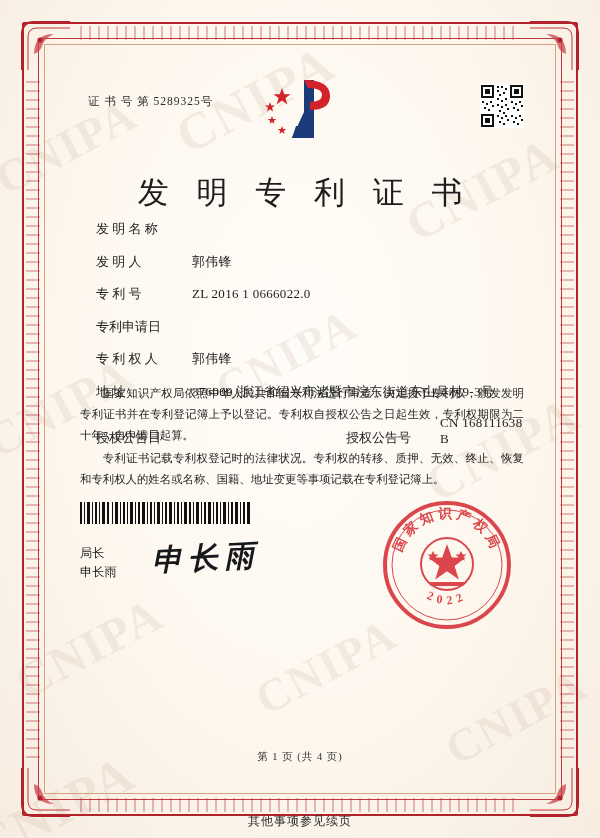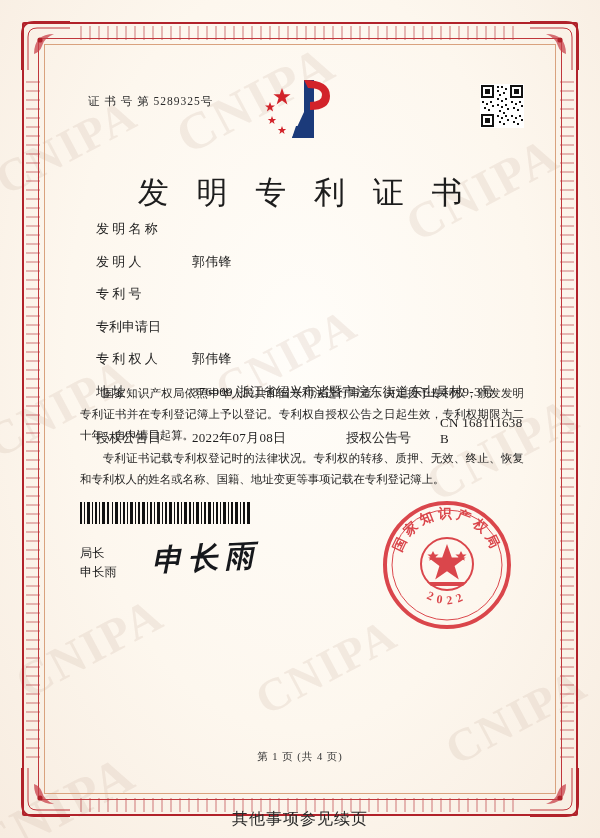--- a/index.html
+++ b/index.html
@@ -147,21 +147,21 @@
   .pagenum{
     position:absolute;left:0;right:0;bottom:22px;
     text-align:center;
     font-family:"Liberation Serif","DejaVu Serif",serif;
     font-size:10.5px;color:#333;letter-spacing:1px;
   }
   .footnote{
     position:absolute;left:0;right:0;bottom:8px;
     text-align:center;
     font-family:Liberation Sans, sans-serif;
-    font-size:16px;color:#2a2a2a;letter-spacing:1px;
+    font-size:12px;color:#2a2a2a;letter-spacing:1px;
   }
 </style>
 </head>
 <body>
 
 <div class="page">
 
   <div class="watermark">
     <div class="wm" style="left:-10px;top:120px;font-size:46px;">CNIPA</div>
     <div class="wm" style="left:170px;top:70px;font-size:52px;">CNIPA</div>
@@ -297,36 +297,36 @@
     <div class="fields">
       <div class="field-row">
         <div class="f-label">发 明 名 称</div>
       </div>
       <div class="field-row">
         <div class="f-label">发 明 人</div>
         <div class="f-value">郭伟锋</div>
       </div>
       <div class="field-row">
         <div class="f-label">专 利 号</div>
+        <div class="f-value">ZL 2016 1 0666022.0</div>
       </div>
       <div class="field-row">
         <div class="f-label">专利申请日</div>
       </div>
       <div class="field-row">
         <div class="f-label">专 利 权 人</div>
         <div class="f-value">郭伟锋</div>
       </div>
       <div class="field-row">
         <div class="f-label">地 址</div>
         <div class="f-value">376000 浙江省绍兴市诸暨市浣东街道东山吴村9-3号</div>
       </div>
       <div class="field-row two-col">
         <div class="col col-1">
           <div class="f-label">授权公告日</div>
-          <div class="f-value">2022年07月08日</div>
         </div>
         <div class="col col-2">
           <div class="f-label">授权公告号</div>
           <div class="f-value">CN 168111638 B</div>
         </div>
       </div>
     </div>
 
     <div class="paras">
       <p>国家知识产权局依照中华人民共和国专利法进行审查，决定授予专利权，颁发发明专利证书并在专利登记簿上予以登记。专利权自授权公告之日起生效，专利权期限为二十年，自申请日起算。</p>

